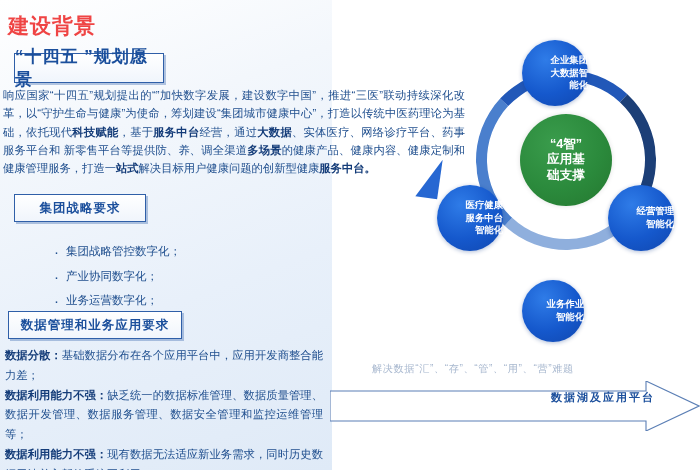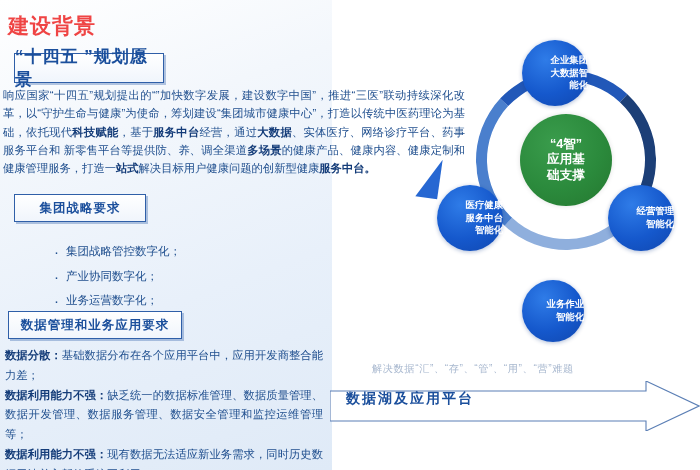--- a/index.html
+++ b/index.html
@@ -83,22 +83,22 @@
   #node-right{left:178px;top:155px;width:66px;height:66px;}
   #node-bottom{left:92px;top:250px;width:62px;height:62px;}
 
   
   #arrow-sub{
     position:absolute;left:372px;top:362px;width:300px;
     font-size:10.2px;color:#a8b8cf;letter-spacing:.6px;
   }
   #arrow-wrap{position:absolute;left:330px;top:381px;width:370px;height:50px;}
   #arrow-label{
-    position:absolute;left:330px;top:390px;width:325px;text-align:left;
-    font-size:14px;font-weight:bold;color:#1b4f9c;letter-spacing:2px;padding-left:16px;
+    position:absolute;left:330px;top:390px;width:325px;text-align:right;
+    font-size:11px;font-weight:bold;color:#1b4f9c;letter-spacing:2px;
   }
   
   #deco-tri{
     position:absolute;left:418px;top:158px;width:0;height:0;
     border-left:22px solid transparent;border-bottom:40px solid #1a5fd0;
     transform:rotate(8deg);opacity:.95;
   }
 </style>
 </head>
 <body>

